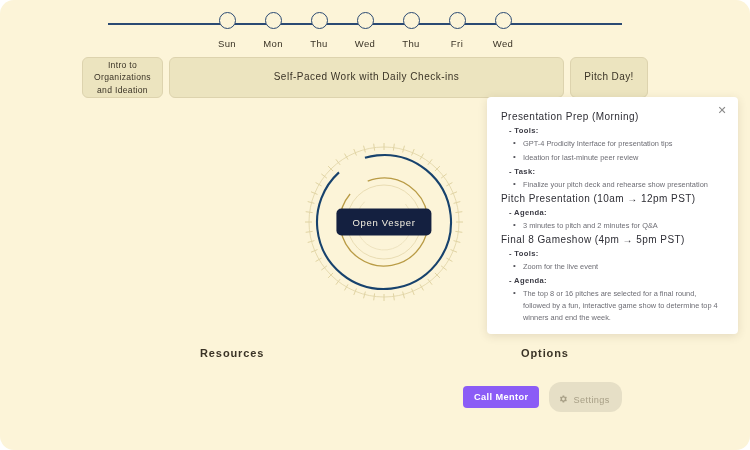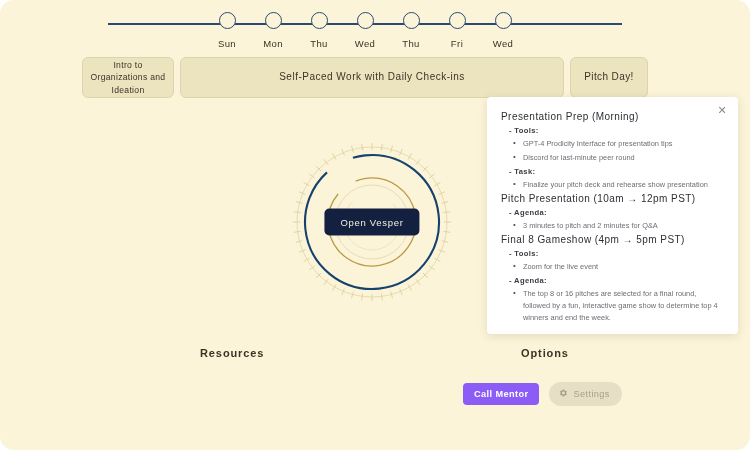--- a/index.html
+++ b/index.html
@@ -93,28 +93,28 @@
     align-items: center;
     justify-content: center;
     text-align: center;
     color: #3a3326;
     font-size: 8.6px;
     line-height: 1.45;
     letter-spacing: 0.3px;
     padding: 2px 4px;
     box-sizing: border-box;
   }
-  .sched-block.intro  { width: 92px; flex: none; }
+  .sched-block.intro  { width: 81px; flex: none; }
   .sched-block.mid    { flex: 1 1 auto; font-size: 10px; letter-spacing: 0.5px; }
   .sched-block.pitch  { width: 78px; flex: none; font-size: 10px; letter-spacing: 0.4px; }
 
   
   #dial-wrap {
     position: absolute;
-    left: 258px;
+    left: 270px;
     top: 118px;
     width: 228px;
     height: 208px;
   }
   #dial-wrap svg { display: block; }
   #open-vesper {
     position: absolute;
     left: 50%;
     top: 50%;
     transform: translate(-50%, -50%);
@@ -239,21 +239,21 @@
     font-family: "Liberation Sans", sans-serif;
     font-weight: bold;
     letter-spacing: 0.4px;
     cursor: pointer;
   }
   #settings-btn {
     background: #e6dfc6;
     color: #a79f86;
     border: none;
     border-radius: 12px;
-    padding: 6px 12px 6px 9px;
+    padding: 12px 12px 6px 9px;
     font-size: 9.2px;
     font-family: "Liberation Sans", sans-serif;
     letter-spacing: 0.4px;
     display: flex;
     align-items: center;
     gap: 5px;
     cursor: default;
   }
   #settings-btn .gear { display: block; }
 </style>
@@ -362,21 +362,21 @@
     </svg>
     <button id="open-vesper">Open Vesper</button>
   </div>
 
   <div id="popup">
     <button id="popup-close">✕</button>
     <div id="popup-body">
         <div class="pp-h">Presentation Prep (Morning)</div>
         <div class="pp-sub">- Tools:</div>
         <div class="pp-li">GPT-4 Prodicity Interface for presentation tips</div>
-        <div class="pp-li">Discord for last-minute peer round</div>
+        <div class="pp-li">Ideation for last-minute peer review</div>
         <div class="pp-sub">- Task:</div>
         <div class="pp-li">Finalize your pitch deck and rehearse show presentation</div>
         <div class="pp-h">Pitch Presentation (10am → 12pm PST)</div>
         <div class="pp-sub">- Agenda:</div>
         <div class="pp-li">3 minutes to pitch and 2 minutes for Q&amp;A</div>
         <div class="pp-h">Final 8 Gameshow (4pm → 5pm PST)</div>
         <div class="pp-sub">- Tools:</div>
         <div class="pp-li">Zoom for the live event</div>
         <div class="pp-sub">- Agenda:</div>
         <div class="pp-li">The top 8 or 16 pitches are selected for a final round, followed by a fun, interactive game show to determine top 4 winners and end the week.</div>

